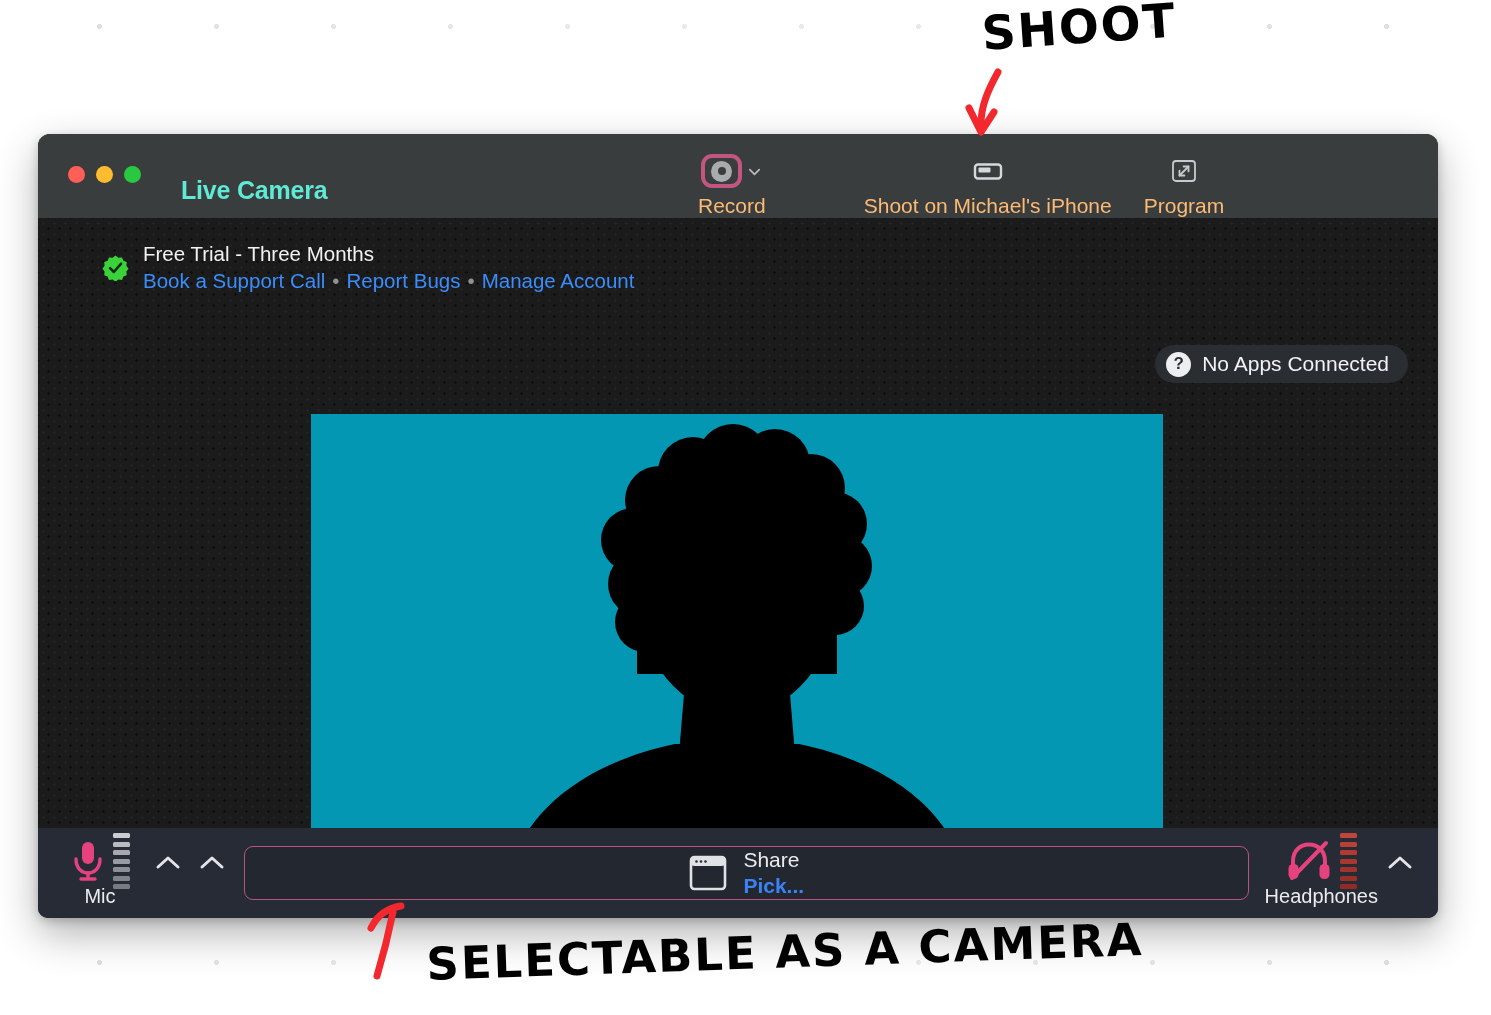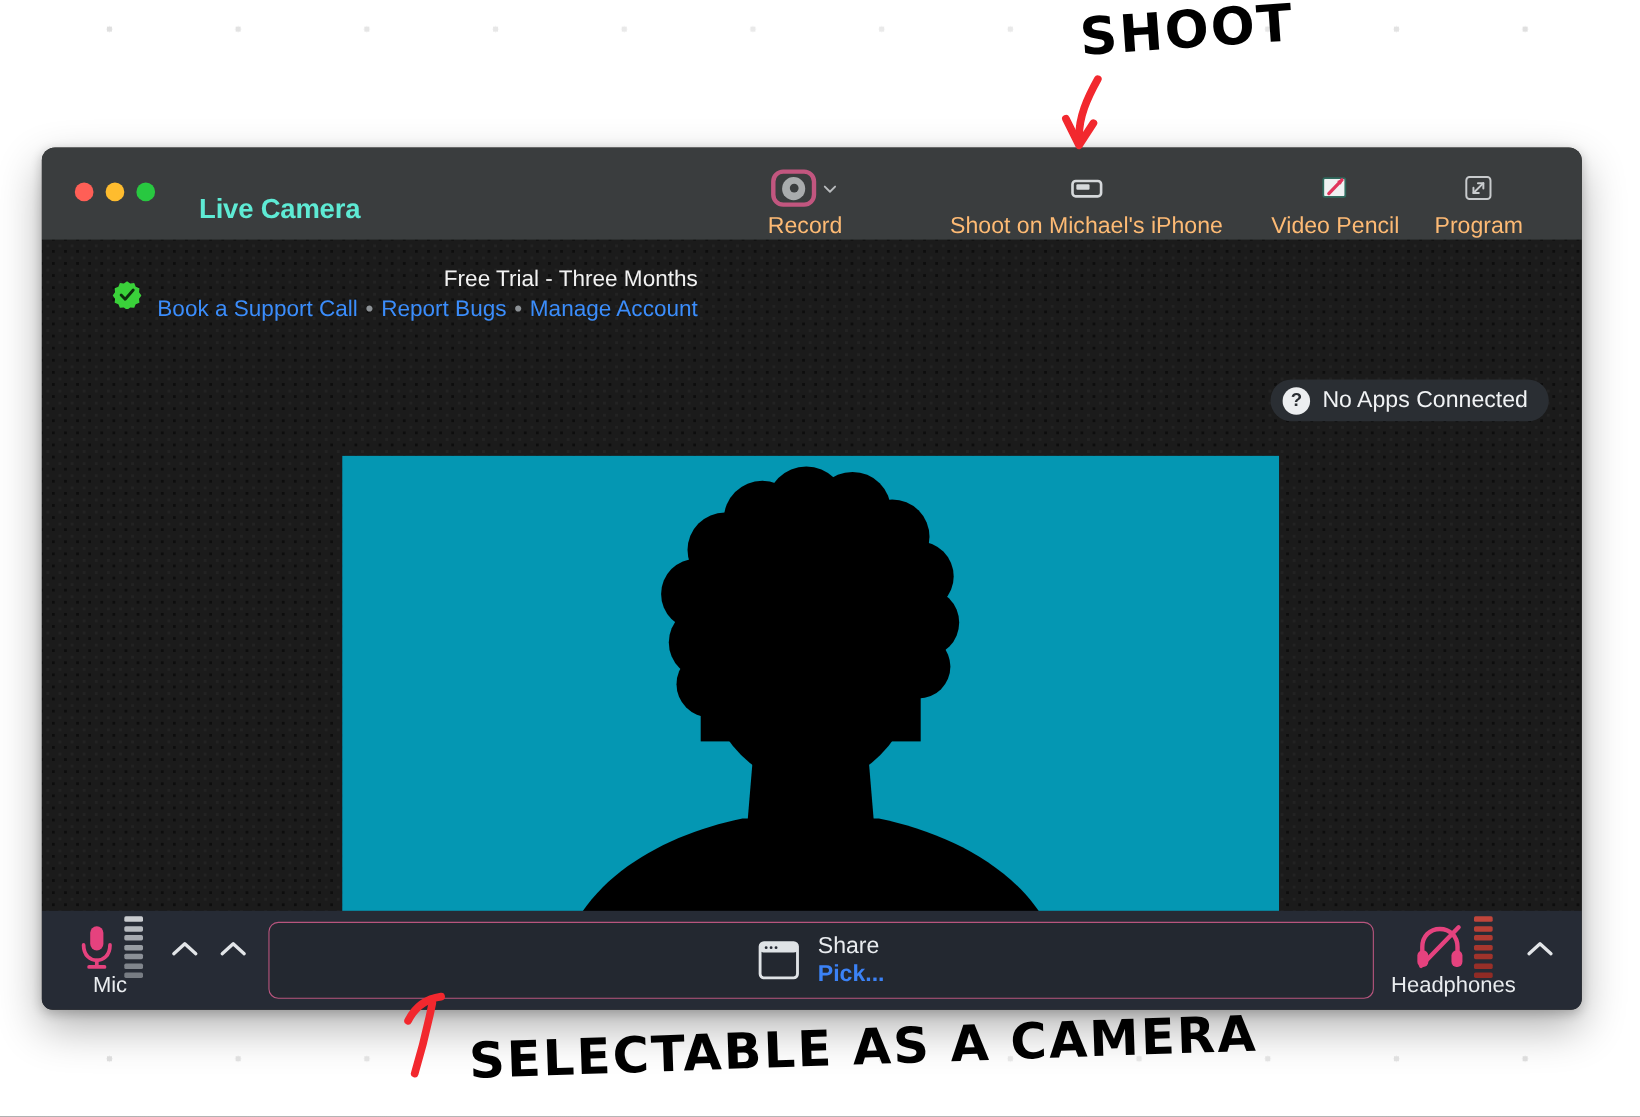--- a/index.html
+++ b/index.html
@@ -121,21 +121,20 @@
   
   .content {
     position: relative;
     height: 610px;
     background-color: #1b1b1b;
     background-image:
       radial-gradient(circle, rgba(255,255,255,0.035) 1.2px, transparent 1.4px),
       radial-gradient(circle, rgba(0,0,0,0.5) 1.2px, transparent 1.4px);
     background-size: 11px 11px, 11px 11px;
     background-position: 0 0, 5px 5px;
-    text-align: right;
   }
 
   .trial {
     position: absolute;
     left: 64px;
     top: 24px;
     display: flex;
     align-items: center;
     gap: 14px;
   }
@@ -201,21 +200,21 @@
 
   .chevron-btn {
     width: 44px; height: 46px;
     display: flex; align-items: center; justify-content: center;
     cursor: pointer;
     margin-bottom: 20px;
   }
 
   .share-btn {
     flex: 1;
-    height: 70px;
+    height: 54px;
     margin: 0 16px 0 10px;
     border: 1.6px solid #b8557e;
     border-radius: 9px;
     background: #232830;
     display: flex;
     align-items: center;
     justify-content: center;
     gap: 15px;
     cursor: pointer;
   }
@@ -274,30 +273,20 @@
       <div class="tb-item" style="margin-left:78px;">
         <div class="tb-icon">
           <svg width="30" height="22" viewBox="0 0 30 22">
             <rect x="2" y="4.5" width="26" height="14" rx="3" fill="none" stroke="#d6d9db" stroke-width="2.4"></rect>
             <rect x="5.5" y="7.6" width="12" height="5" rx="1" fill="#d6d9db"></rect>
           </svg>
         </div>
         <div class="tb-label">Shoot on Michael's iPhone</div>
       </div>
 
-      <div class="tb-item" style="margin-left:24px;">
-        <div class="tb-icon">
-          <svg width="28" height="26" viewBox="0 0 28 26">
-            <rect x="3" y="4" width="20" height="17" rx="1.5" fill="#eef1f2" stroke="#2f6b5e" stroke-width="1.6"></rect>
-            <path d="M8 18 L20 5.5" stroke="#e0355c" stroke-width="3" stroke-linecap="round"></path>
-            <path d="M20.5 5 L15.5 6.5 L19 10 Z" fill="#e0355c"></path>
-          </svg>
-        </div>
-        <div class="tb-label">Video Pencil</div>
-      </div>
 
       <div class="tb-item" style="margin-left:12px;">
         <div class="tb-icon">
           <svg width="26" height="26" viewBox="0 0 26 26">
             <rect x="2" y="3" width="22" height="20" rx="3" fill="none" stroke="#c8cbcd" stroke-width="1.8"></rect>
             <path d="M8.5 17.5 L17.5 8.5" stroke="#c8cbcd" stroke-width="1.8" stroke-linecap="round"></path>
             <path d="M17.5 8.5 L12.6 8.5 M17.5 8.5 L17.5 13.4" stroke="#c8cbcd" stroke-width="1.8" stroke-linecap="round"></path>
             <path d="M8.5 17.5 L13.4 17.5 M8.5 17.5 L8.5 12.6" stroke="#c8cbcd" stroke-width="1.8" stroke-linecap="round"></path>
           </svg>
         </div>

